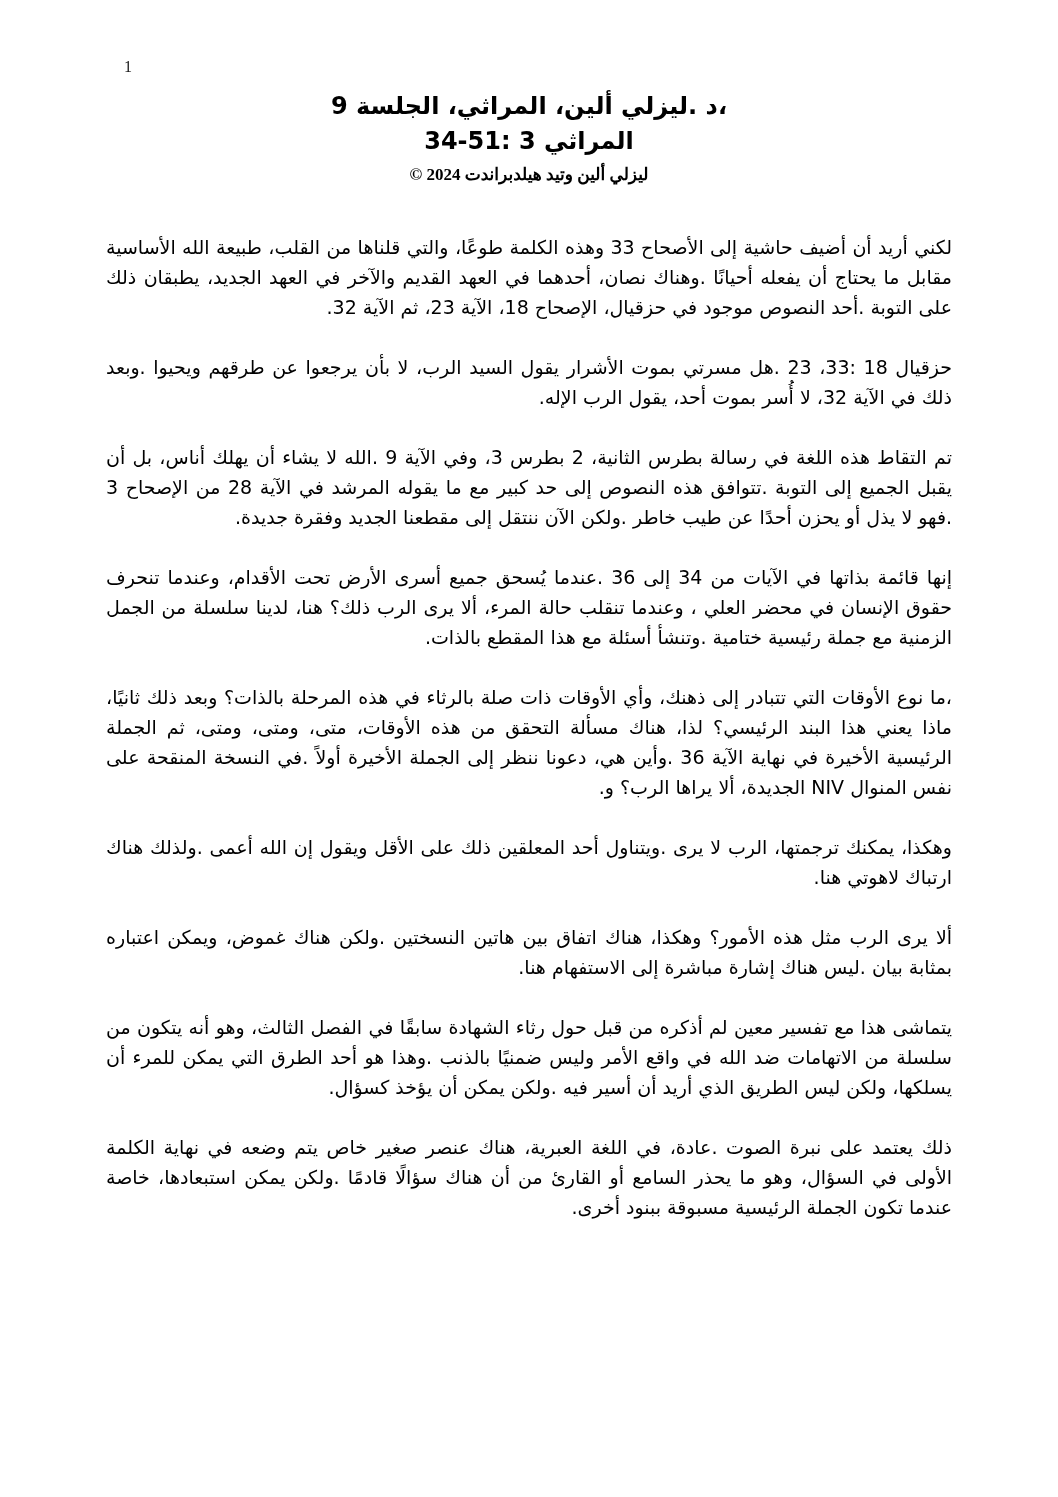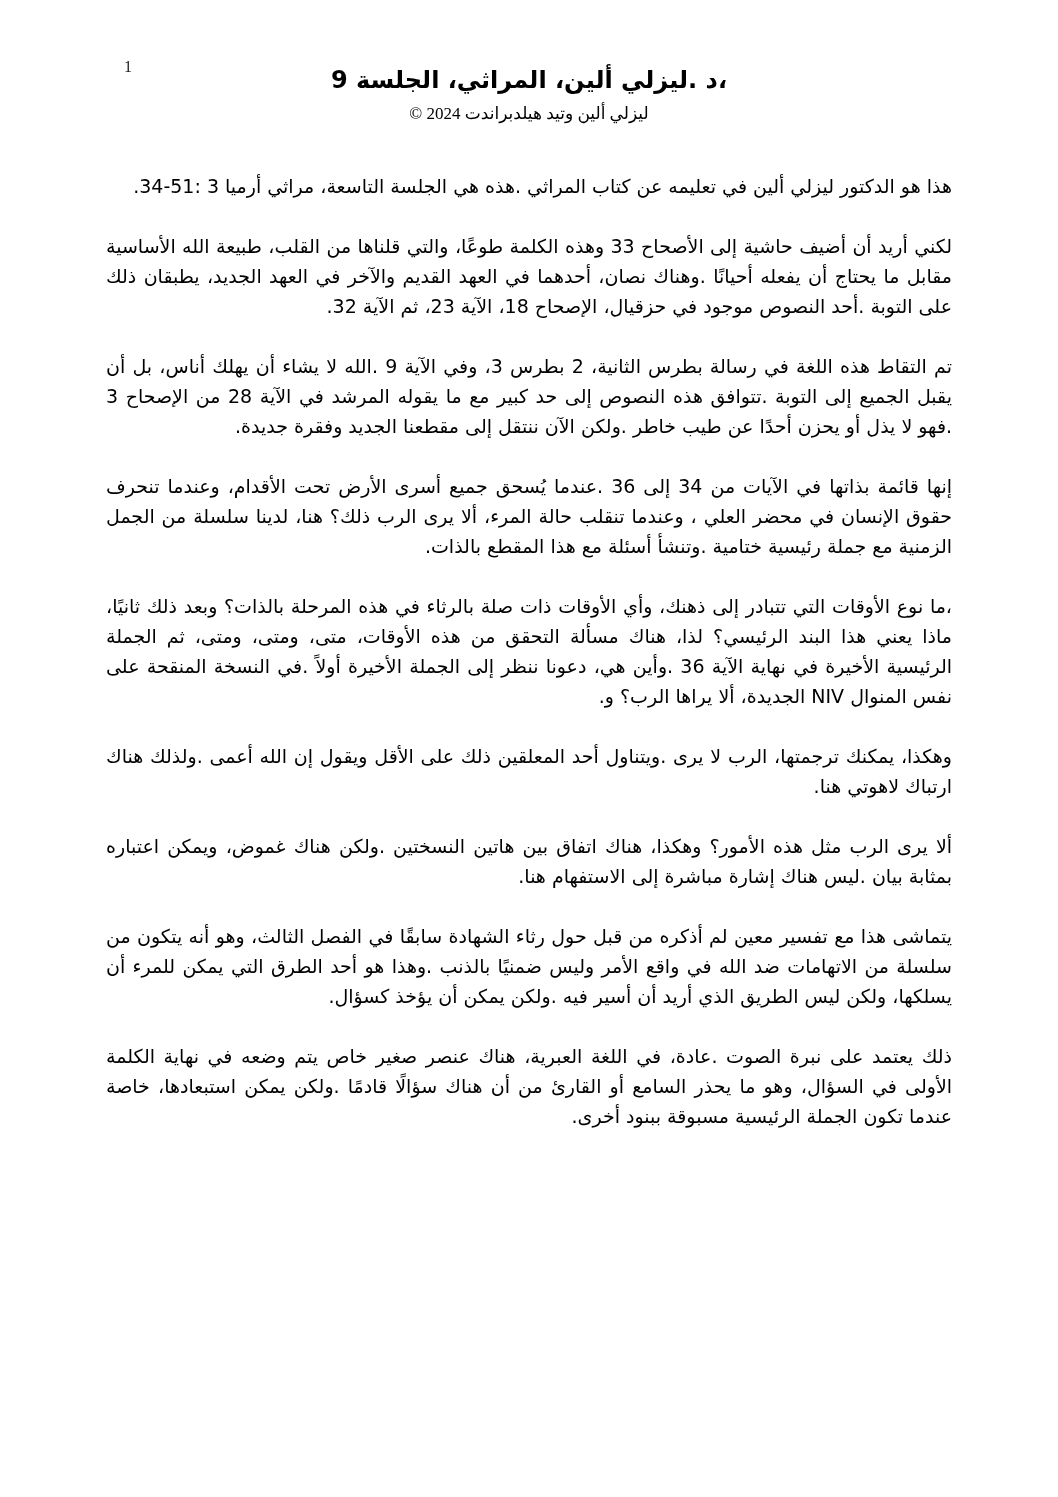--- a/index.html
+++ b/index.html
@@ -20,38 +20,38 @@
   .page-number {
     position: absolute;
     top: 58px;
     left: 124px;
     font-family: "Liberation Serif", "DejaVu Serif", serif;
     font-size: 16px;
     color: #1a1a1a;
   }
   .content {
     box-sizing: border-box;
-    padding: 63px 106px 0 106px;
+    padding: 89px 106px 0 106px;
     direction: rtl;
   }
   .doc-header {
     text-align: center;
     margin-bottom: 44px;
   }
   .title-line {
     direction: rtl;
     font-weight: bold;
     font-size: 24px;
     line-height: 35px;
     color: #000000;
   }
   .copyright-line {
     direction: rtl;
     font-family: "Liberation Serif", "DejaVu Serif", serif;
-    font-weight: normal;
+    font-weight: bold;
     font-size: 17px;
     line-height: 26px;
     letter-spacing: 2px;
     margin-top: 3px;
     color: #000000;
   }
   .body-text p {
     direction: rtl;
     unicode-bidi: plaintext;
     text-align: justify;
@@ -63,26 +63,27 @@
 </style>
 </head>
 <body>
 
 <div class="page">
   <div class="page-number">1</div>
 
   <div class="content">
     <div class="doc-header">
       <div class="title-line">،د .ليزلي ألين، المراثي، الجلسة 9</div>
+      <div class="title-line">المراثي 3 :51-34</div>
       <div class="copyright-line">ليزلي ألين وتيد هيلدبراندت 2024 ©</div>
     </div>
 
     <div class="body-text">
-        <p>هذا هو الدكتور ليزلي ألين في تعليمه عن كتاب المراثي .هذه هي الجلسة التاسعة، مراثي أرميا 3 :51-34.</p>
         <p>لكني أريد أن أضيف حاشية إلى الأصحاح 33 وهذه الكلمة طوعًا، والتي قلناها من القلب، طبيعة الله الأساسية مقابل ما يحتاج أن يفعله أحيانًا .وهناك نصان، أحدهما في العهد القديم والآخر في العهد الجديد، يطبقان ذلك على التوبة .أحد النصوص موجود في حزقيال، الإصحاح 18، الآية 23، ثم الآية 32.</p>
+        <p>حزقيال 18 :33، 23 .هل مسرتي بموت الأشرار يقول السيد الرب، لا بأن يرجعوا عن طرقهم ويحيوا .وبعد ذلك في الآية 32، لا أُسر بموت أحد، يقول الرب الإله.</p>
         <p>تم التقاط هذه اللغة في رسالة بطرس الثانية، 2 بطرس 3، وفي الآية 9 .الله لا يشاء أن يهلك أناس، بل أن يقبل الجميع إلى التوبة .تتوافق هذه النصوص إلى حد كبير مع ما يقوله المرشد في الآية 28 من الإصحاح 3 .فهو لا يذل أو يحزن أحدًا عن طيب خاطر .ولكن الآن ننتقل إلى مقطعنا الجديد وفقرة جديدة.</p>
         <p>إنها قائمة بذاتها في الآيات من 34 إلى 36 .عندما يُسحق جميع أسرى الأرض تحت الأقدام، وعندما تنحرف حقوق الإنسان في محضر العلي ، وعندما تنقلب حالة المرء، ألا يرى الرب ذلك؟ هنا، لدينا سلسلة من الجمل الزمنية مع جملة رئيسية ختامية .وتنشأ أسئلة مع هذا المقطع بالذات.</p>
         <p>،ما نوع الأوقات التي تتبادر إلى ذهنك، وأي الأوقات ذات صلة بالرثاء في هذه المرحلة بالذات؟ وبعد ذلك ثانيًا، ماذا يعني هذا البند الرئيسي؟ لذا، هناك مسألة التحقق من هذه الأوقات، متى، ومتى، ومتى، ثم الجملة الرئيسية الأخيرة في نهاية الآية 36 .وأين هي، دعونا ننظر إلى الجملة الأخيرة أولاً .في النسخة المنقحة على نفس المنوال NIV الجديدة، ألا يراها الرب؟ و.</p>
         <p>وهكذا، يمكنك ترجمتها، الرب لا يرى .ويتناول أحد المعلقين ذلك على الأقل ويقول إن الله أعمى .ولذلك هناك ارتباك لاهوتي هنا.</p>
         <p>ألا يرى الرب مثل هذه الأمور؟ وهكذا، هناك اتفاق بين هاتين النسختين .ولكن هناك غموض، ويمكن اعتباره بمثابة بيان .ليس هناك إشارة مباشرة إلى الاستفهام هنا.</p>
         <p>يتماشى هذا مع تفسير معين لم أذكره من قبل حول رثاء الشهادة سابقًا في الفصل الثالث، وهو أنه يتكون من سلسلة من الاتهامات ضد الله في واقع الأمر وليس ضمنيًا بالذنب .وهذا هو أحد الطرق التي يمكن للمرء أن يسلكها، ولكن ليس الطريق الذي أريد أن أسير فيه .ولكن يمكن أن يؤخذ كسؤال.</p>
         <p>ذلك يعتمد على نبرة الصوت .عادة، في اللغة العبرية، هناك عنصر صغير خاص يتم وضعه في نهاية الكلمة الأولى في السؤال، وهو ما يحذر السامع أو القارئ من أن هناك سؤالًا قادمًا .ولكن يمكن استبعادها، خاصة عندما تكون الجملة الرئيسية مسبوقة ببنود أخرى.</p>
       </div>
   </div>
 </div>

